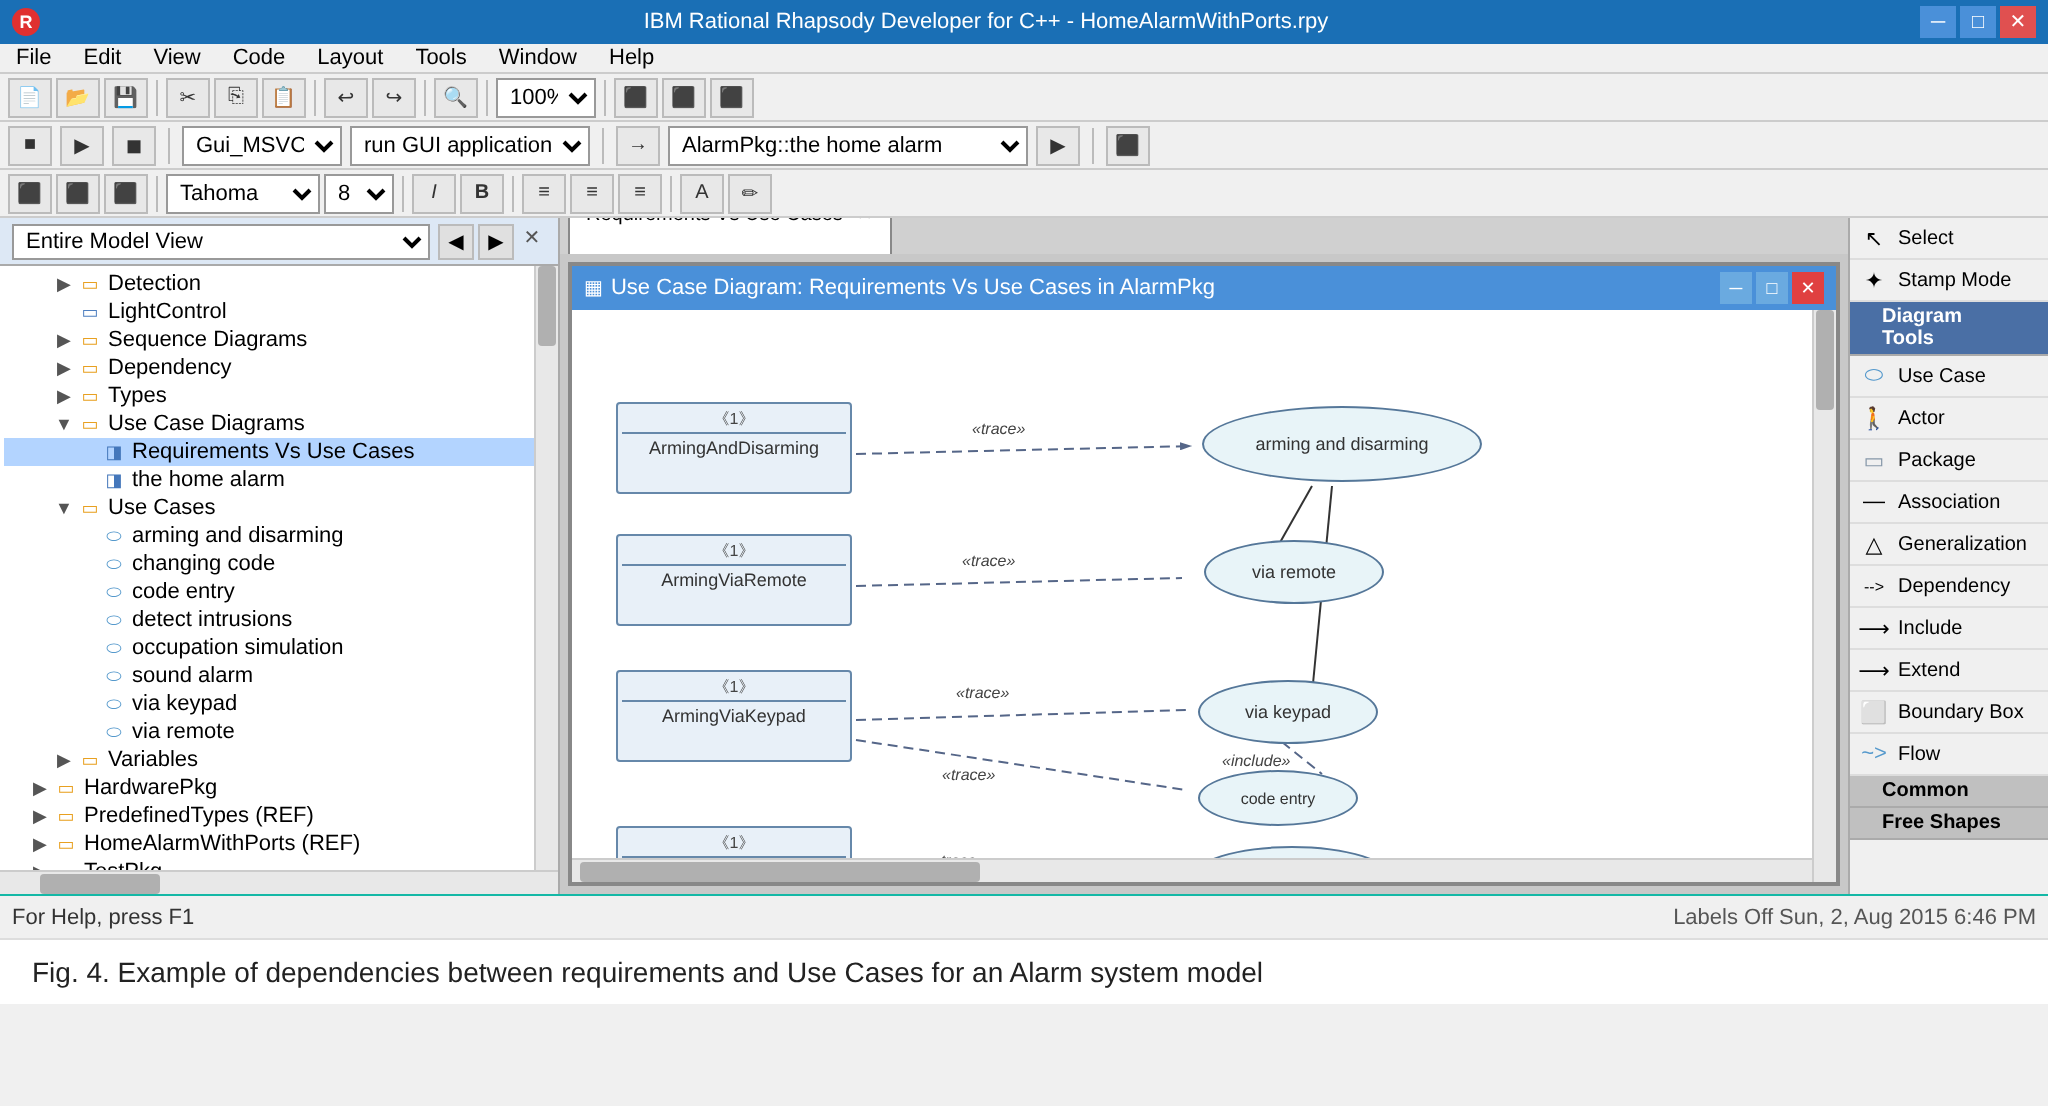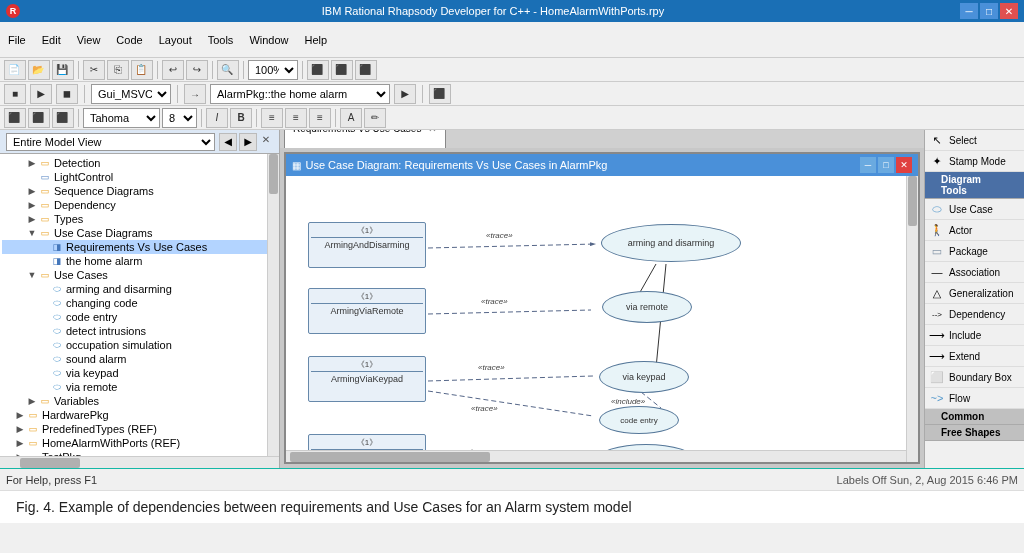--- a/index.html
+++ b/index.html
@@ -20,21 +20,21 @@
     .title-bar-controls { display: flex; gap: 2px; }
     .title-bar-btn {
       width: 18px; height: 16px; background: #4a90d9; border: none; color: white;
       font-size: 10px; cursor: pointer; display: flex; align-items: center; justify-content: center;
     }
     .title-bar-btn.close { background: #e05050; }
 
     
     .menu-bar {
       background: #f0f0f0;
-      height: 36px;
+      height: 15px;
       display: flex;
       align-items: center;
       padding: 0 4px;
       gap: 8px;
       border-bottom: 1px solid #ccc;
       font-size: 11px;
     }
     .menu-item { padding: 2px 4px; cursor: pointer; }
 
     
@@ -333,20 +333,23 @@
 </div>
 
 <div class="toolbar2" style="gap:4px;">
   <button class="toolbar-btn">■</button>
   <button class="toolbar-btn">▶</button>
   <button class="toolbar-btn">◼</button>
   <div class="toolbar-sep"></div>
   <select class="dropdown-small" style="width:80px;">
     <option>Gui_MSVC</option>
   </select>
+  <select class="dropdown-small" style="width:120px;">
+    <option>run GUI application</option>
+  </select>
   <div class="toolbar-sep"></div>
   <button class="toolbar-btn">→</button>
   <select class="dropdown-small" style="width:180px;">
     <option>AlarmPkg::the home alarm</option>
   </select>
   <button class="toolbar-btn">▶</button>
   <div class="toolbar-sep"></div>
   <button class="toolbar-btn">⬛</button>
 </div>
 

